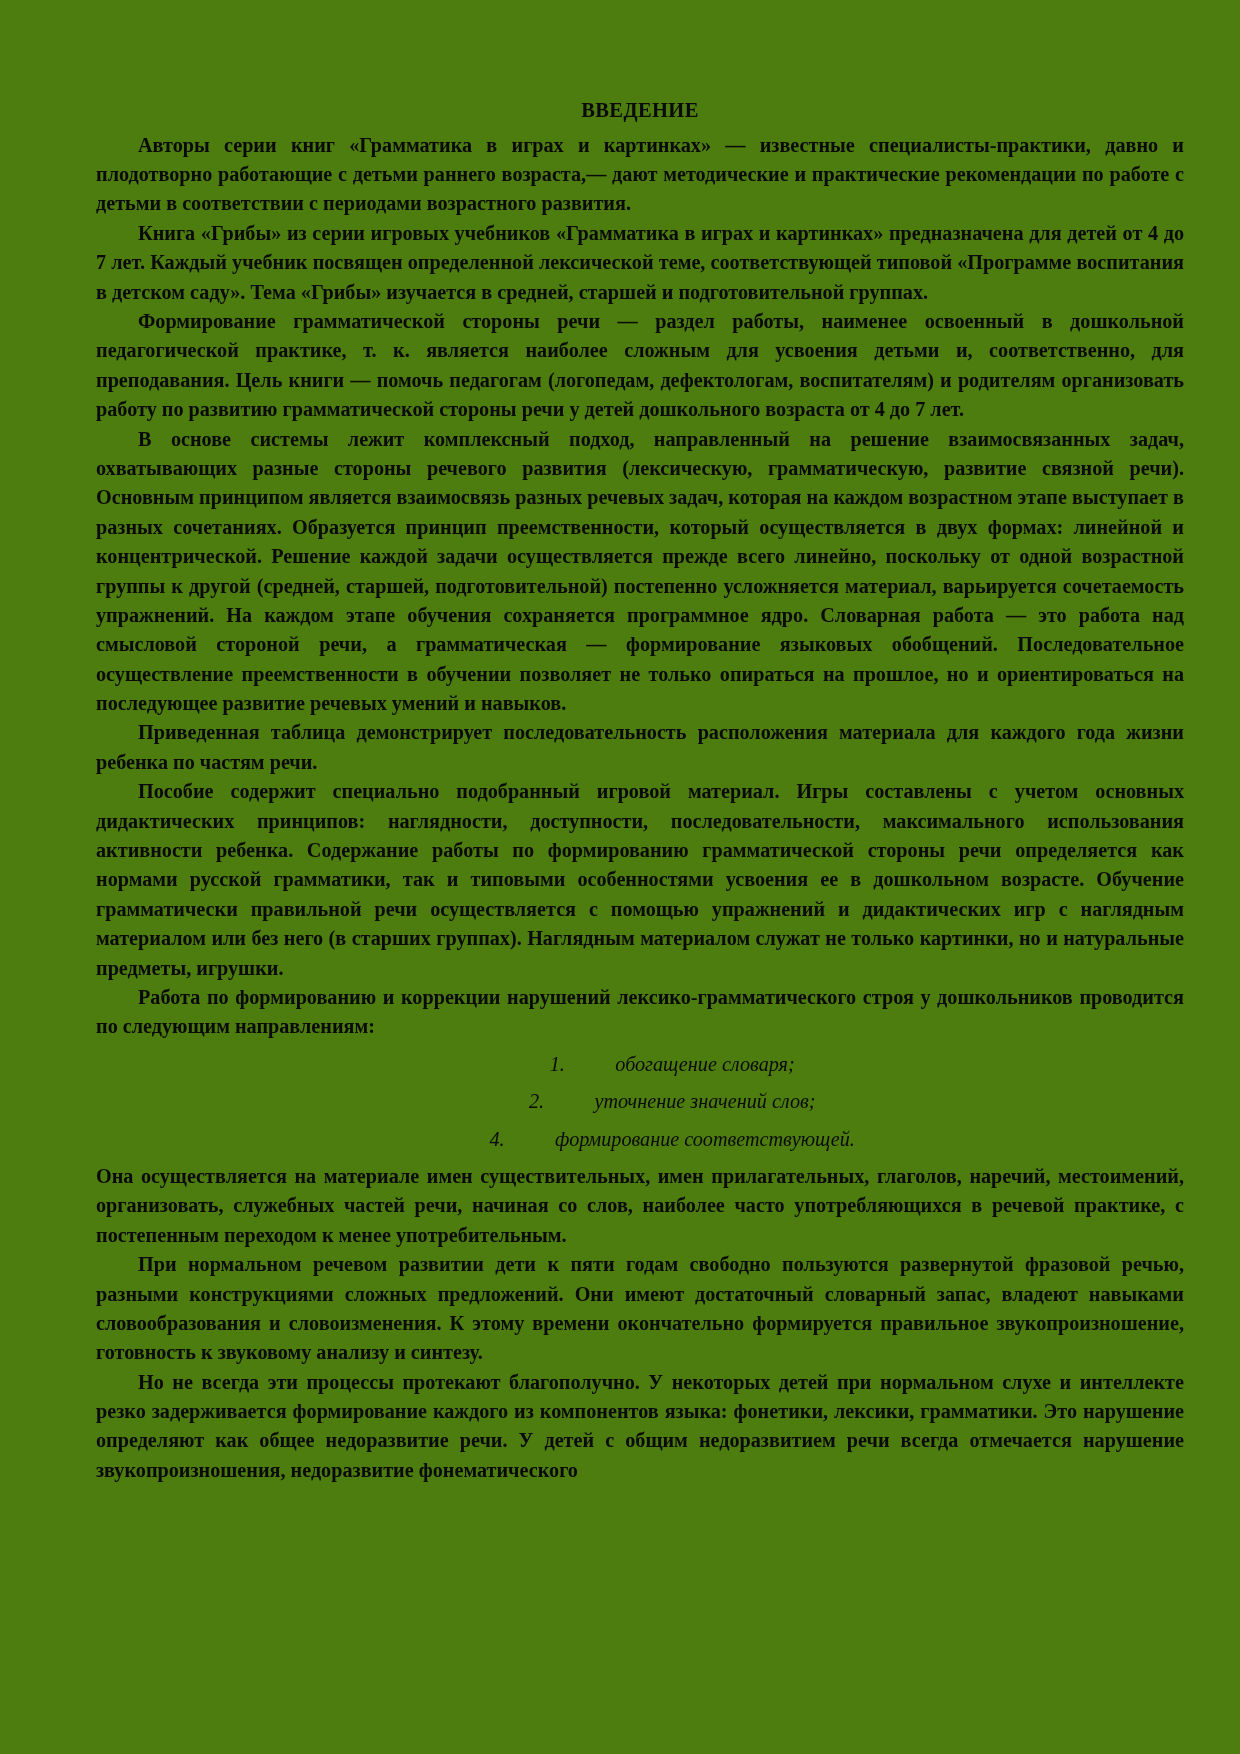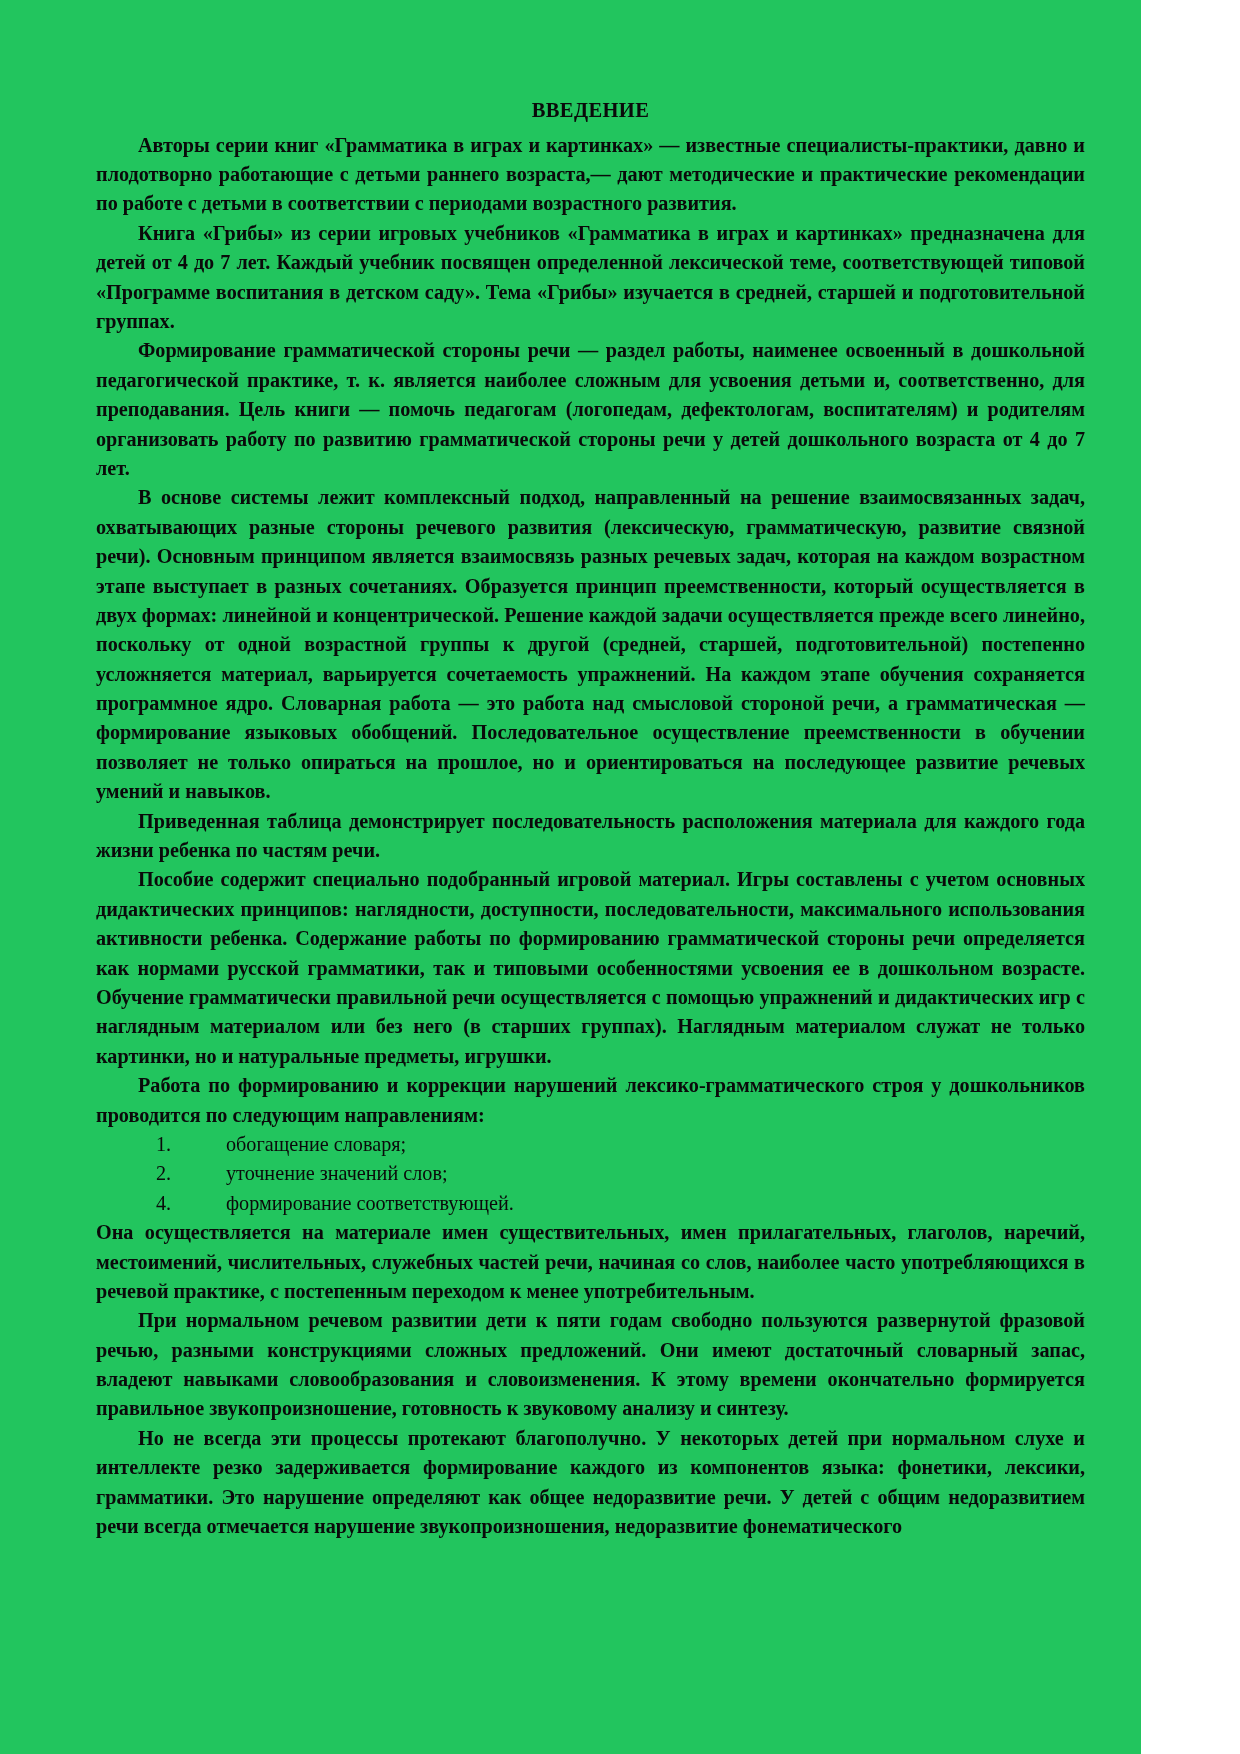--- a/index.html
+++ b/index.html
@@ -10,24 +10,24 @@
   }
   body {
     width: 1240px;
     height: 1754px;
     font-family: "Liberation Serif", "DejaVu Serif", serif;
     color: #0a0a0a;
     -webkit-font-smoothing: antialiased;
   }
   .page {
     box-sizing: border-box;
-    width: 1141px;
+    width: 1240px;
     height: 1754px;
     padding: 97px 56px 0 96px;
-    background: #22c55e;
+    background: #4d7c0f;
     position: relative;
   }
   .doc-title {
     font-size: 20.5px;
     font-weight: bold;
     text-align: center;
     letter-spacing: 0.4px;
     margin: 0 0 6px 0;
     line-height: 1.35;
   }
@@ -48,24 +48,25 @@
   p.para.no-indent {
     text-indent: 0;
   }
   ol.numbered-list {
     list-style: none;
     margin: 0;
     padding: 0;
   }
   ol.numbered-list li {
     display: block;
-    margin: 0;
+    margin: 8px;
     padding: 0;
-    text-align: left;
+    text-align: center;
     line-height: 1.455;
+    font-style: italic;
   }
   ol.numbered-list li .li-num {
     display: inline-block;
     width: 24px;
     margin-left: 60px;
   }
   ol.numbered-list li .li-text {
     display: inline-block;
     margin-left: 46px;
   }
@@ -99,20 +100,20 @@
         <span class="li-num">1.</span><span class="li-text">обогащение словаря;</span>
       </li>
       <li>
         <span class="li-num">2.</span><span class="li-text">уточнение значений слов;</span>
       </li>
       <li>
         <span class="li-num">4.</span><span class="li-text">формирование соответствующей.</span>
       </li>
     </ol>
 
-    <p class="para no-indent">Она осуществляется на материале имен существительных, имен прилагательных, глаголов, наречий, местоимений, числительных, служебных частей речи, начиная со слов, наиболее часто употребляющихся в речевой практике, с постепенным переходом к менее употребительным.</p>
+    <p class="para no-indent">Она осуществляется на материале имен существительных, имен прилагательных, глаголов, наречий, местоимений, организовать, служебных частей речи, начиная со слов, наиболее часто употребляющихся в речевой практике, с постепенным переходом к менее употребительным.</p>
 
     <p class="para">При нормальном речевом развитии дети к пяти годам свободно пользуются развернутой фразовой речью, разными конструкциями сложных предложений. Они имеют достаточный словарный запас, владеют навыками словообразования и словоизменения. К этому времени окончательно формируется правильное звукопроизношение, готовность к звуковому анализу и синтезу.</p>
 
     <p class="para">Но не всегда эти процессы протекают благополучно. У некоторых детей при нормальном слухе и интеллекте резко задерживается формирование каждого из компонентов языка: фонетики, лексики, грамматики. Это нарушение определяют как общее недоразвитие речи. У детей с общим недоразвитием речи всегда отмечается нарушение звукопроизношения, недоразвитие фонематического</p>
 
   </div>
 </div>
 
 </body></html>

